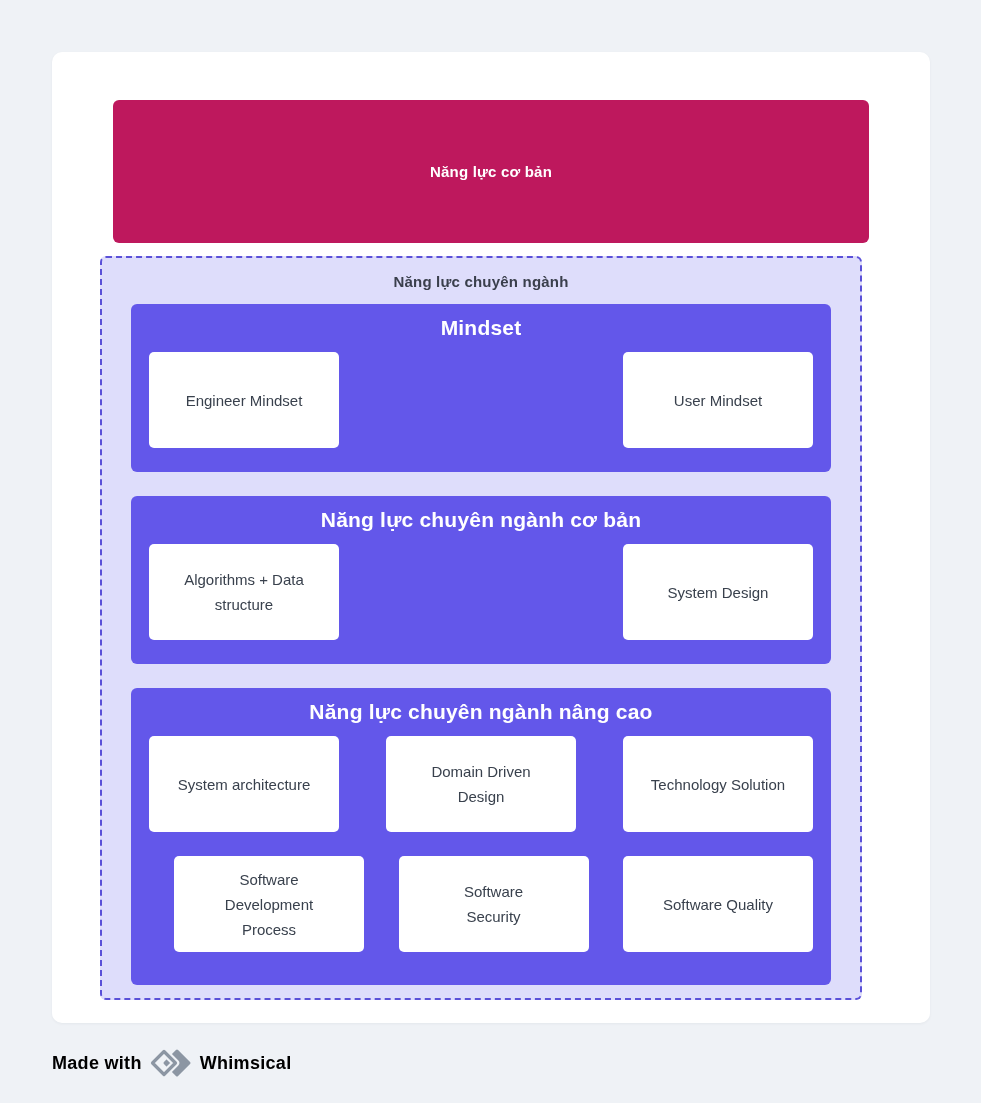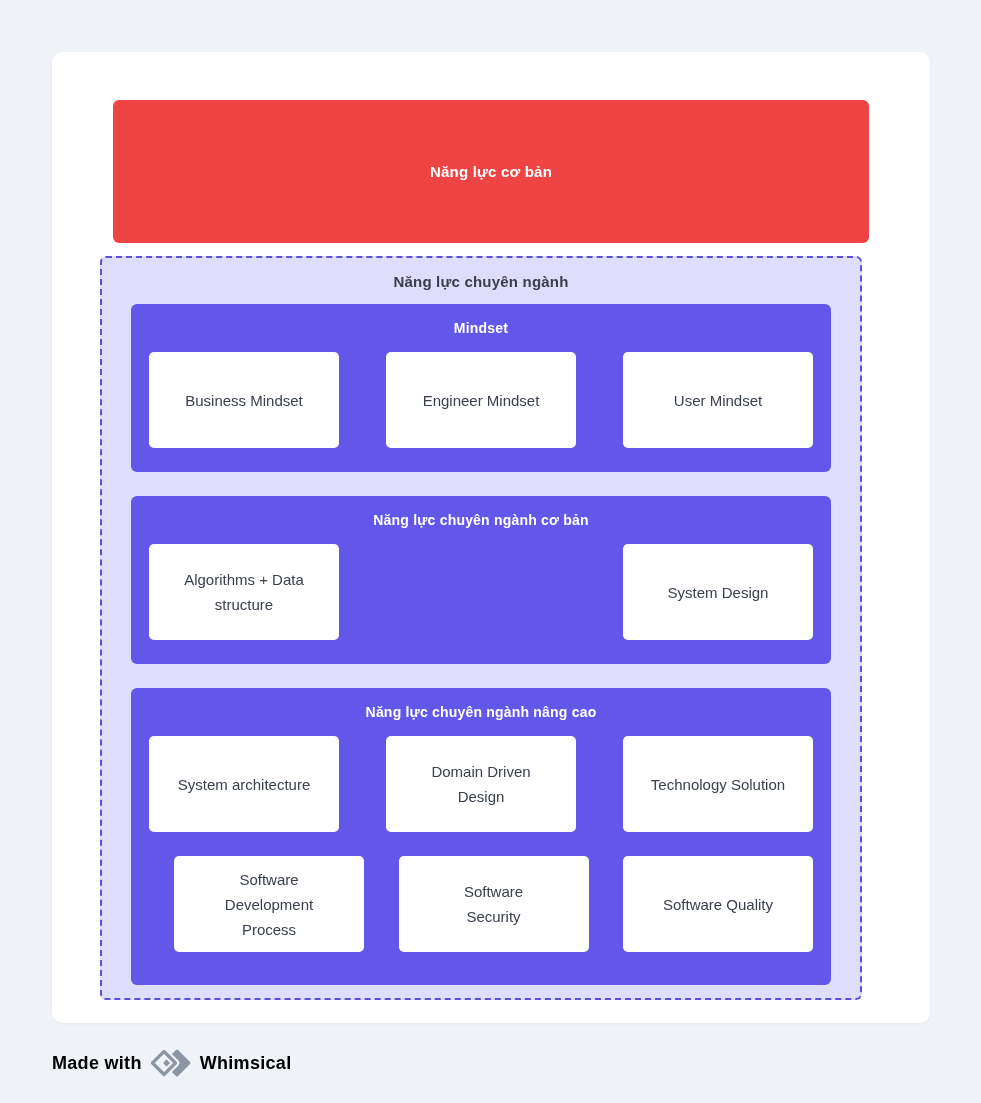--- a/index.html
+++ b/index.html
@@ -13,21 +13,21 @@
   .canvas {
     position: absolute; left: 52px; top: 52px;
     width: 878px; height: 971px;
     background: #FFFFFF;
     border-radius: 10px;
     box-shadow: 0 1px 3px rgba(20,30,60,0.05);
   }
   .top-box {
     position: absolute; left: 61px; top: 48px;
     width: 756px; height: 143px;
-    background: #ef4444;
+    background: #be185d;
     border-radius: 6px;
     display: flex; align-items: center; justify-content: center;
     color: #FFFFFF; font-size: 15px; font-weight: 700;
     letter-spacing: 0.2px;
   }
   .group {
     position: absolute; left: 48px; top: 204px;
     width: 762px; height: 744px;
     box-sizing: border-box;
     background: #DEDDFB;
@@ -45,21 +45,21 @@
     margin: 0 auto 24px;
     background: #6357EA;
     border-radius: 6px;
     height: 168px;
     box-sizing: border-box;
   }
   .section.tall { height: 297px; margin-bottom: 0; }
   .section-title {
     height: 48px;
     display: flex; align-items: center; justify-content: center;
-    color: #FFFFFF; font-size: 14px; font-weight: 700;
+    color: #FFFFFF; font-size: 21px; font-weight: 700;
     letter-spacing: 0.2px;
   }
   .cards {
     display: flex; justify-content: space-between;
     padding: 0 18px;
   }
   .cards.second-row { margin-top: 24px; padding-left: 43px; }
   .node-card {
     width: 190px; height: 96px;
     background: #FFFFFF;
@@ -89,21 +89,20 @@
   <div class="top-box">
     <span>Năng lực cơ bản</span>
   </div>
 
   <div class="group">
     <div class="group-title">Năng lực chuyên ngành</div>
 
     <div class="section">
       <div class="section-title">Mindset</div>
       <div class="cards">
-        <div class="node-card">Business Mindset</div>
         <div class="node-card">Engineer Mindset</div>
         <div class="node-card">User Mindset</div>
       </div>
     </div>
 
     <div class="section">
       <div class="section-title">Năng lực chuyên ngành cơ bản</div>
       <div class="cards">
         <div class="node-card">Algorithms + Data
 structure</div>

